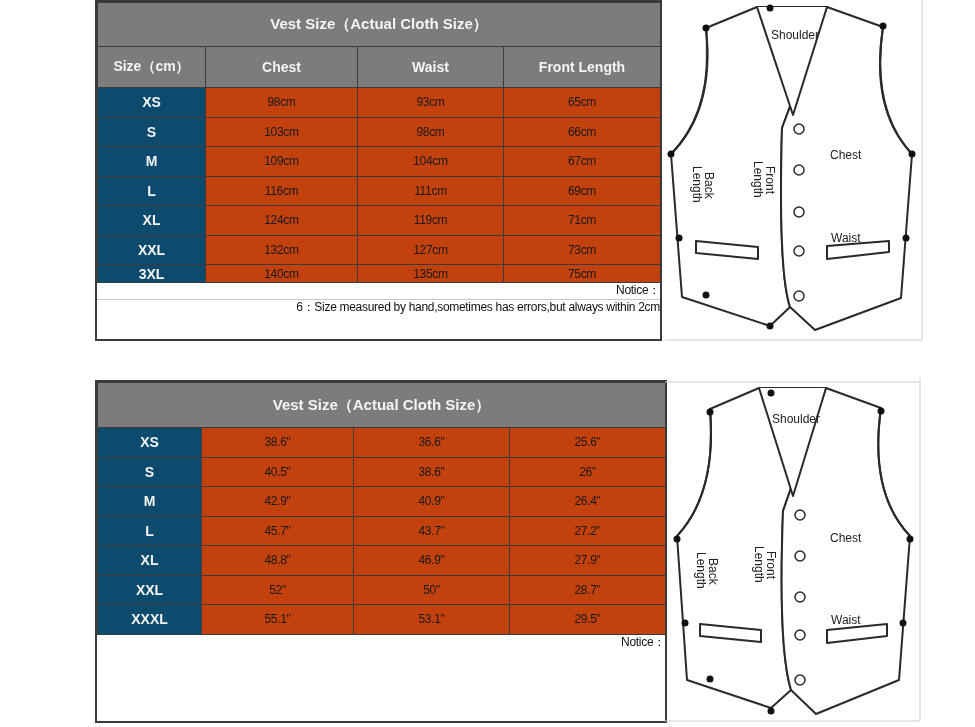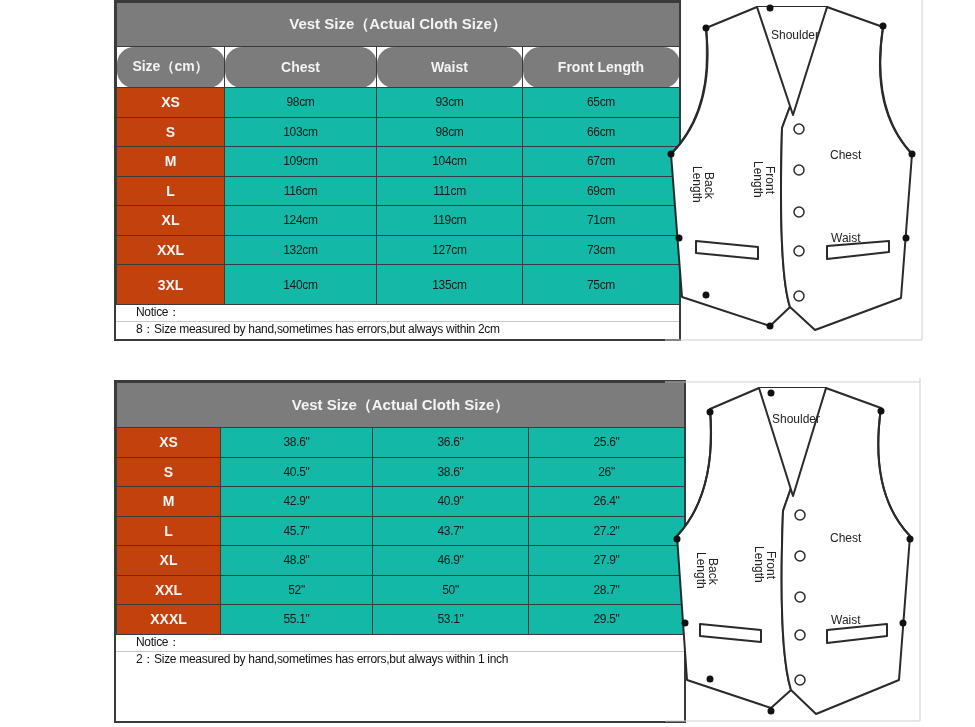--- a/index.html
+++ b/index.html
@@ -1,25 +1,25 @@
 <!DOCTYPE html>
 <html><head>
 <meta charset="utf-8">
 <style>
   html, body { margin: 0; padding: 0; background: #ffffff; }
   body { width: 975px; height: 727px; position: relative; overflow: hidden; font-family: "Liberation Sans", sans-serif; }
-  .table-wrap { position: absolute; border: 2px solid #3a3a3a; box-sizing: border-box; background: #fff; margin-left: 19px; }
+  .table-wrap { position: absolute; border: 2px solid #3a3a3a; box-sizing: border-box; background: #fff; }
   table.size-table { border-collapse: collapse; width: 100%; table-layout: fixed; }
   table.size-table td, table.size-table th { border: 1px solid #3b3b3b; padding: 0; text-align: center; box-sizing: border-box; }
   th.title-cell { background: #7c7c7c; color: #f4f4f4; font-weight: bold; font-size: 15px; }
-  th.head-cell { background: #7c7c7c; color: #f4f4f4; font-weight: bold; font-size: 14px; border-radius: 17px; }
-  td.size-cell { background: #c2410c; color: #f4f4f4; font-weight: bold; font-size: 14px; }
-  td.val-cell { background: #14b8a6; color: #1a1a1a; font-size: 12px; letter-spacing: -0.3px; }
+  th.head-cell { background: #7c7c7c; color: #f4f4f4; font-weight: bold; font-size: 14px; }
+  td.size-cell { background: #0c4a6e; color: #f4f4f4; font-weight: bold; font-size: 14px; }
+  td.val-cell { background: #c2410c; color: #1a1a1a; font-size: 12px; letter-spacing: -0.3px; }
   .notice { font-size: 12px; color: #111; letter-spacing: -0.3px; line-height: 15px; }
-  .notice div { padding-left: 20px; border-top: 1px solid #c8c8c8; height: 16px; box-sizing: border-box; }
+  .notice div { padding-left: 2px; border-top: 1px solid #c8c8c8; height: 16px; box-sizing: border-box; text-align: right; }
   .notice div:first-child { border-top: none; }
   .vest { position: absolute; }
 </style>
 </head>
 <body>
 
 <div class="table-wrap" style="left:95px; top:0px; width:567px; height:341px;">
   <table class="size-table">
     <colgroup>
         <col style="width:108px">
@@ -66,31 +66,31 @@
       <td class="val-cell">124cm</td>
       <td class="val-cell">119cm</td>
       <td class="val-cell">71cm</td>
     </tr>
     <tr style="height:29.5px">
       <td class="size-cell">XXL</td>
       <td class="val-cell">132cm</td>
       <td class="val-cell">127cm</td>
       <td class="val-cell">73cm</td>
     </tr>
-    <tr style="height:40px">
+    <tr style="height:18px">
       <td class="size-cell">3XL</td>
       <td class="val-cell">140cm</td>
       <td class="val-cell">135cm</td>
       <td class="val-cell">75cm</td>
     </tr>
   </tbody>
     </table>
   <div class="notice">
     <div>Notice：</div>
-    <div>8：Size measured by hand,sometimes has errors,but always within 2cm</div>
+    <div>6：Size measured by hand,sometimes has errors,but always within 2cm</div>
   </div>
 </div>
 
 <div class="table-wrap" style="left:95px; top:380px; width:572px; height:343px;">
   <table class="size-table">
     <colgroup>
         <col style="width:104px">
         <col style="width:152px">
         <col style="width:156px">
         <col style="width:156px">
@@ -138,21 +138,20 @@
     <tr style="height:29.5px">
       <td class="size-cell">XXXL</td>
       <td class="val-cell">55.1"</td>
       <td class="val-cell">53.1"</td>
       <td class="val-cell">29.5"</td>
     </tr>
   </tbody>
     </table>
   <div class="notice">
     <div>Notice：</div>
-    <div>2：Size measured by hand,sometimes has errors,but always within 1 inch</div>
   </div>
 </div>
 
 <svg class="vest" style="left:665px; top:0px;" width="310" height="345" viewBox="0 0 310 345">
   <g stroke="#cfcfcf" stroke-width="1" fill="none">
     <line x1="257" y1="0" x2="257" y2="340"></line>
     <line x1="0" y1="340" x2="257" y2="340"></line>
   </g>
   <g stroke="#b0b0b0" stroke-width="1" fill="none">
     <line x1="41" y1="28" x2="218" y2="27"></line>

